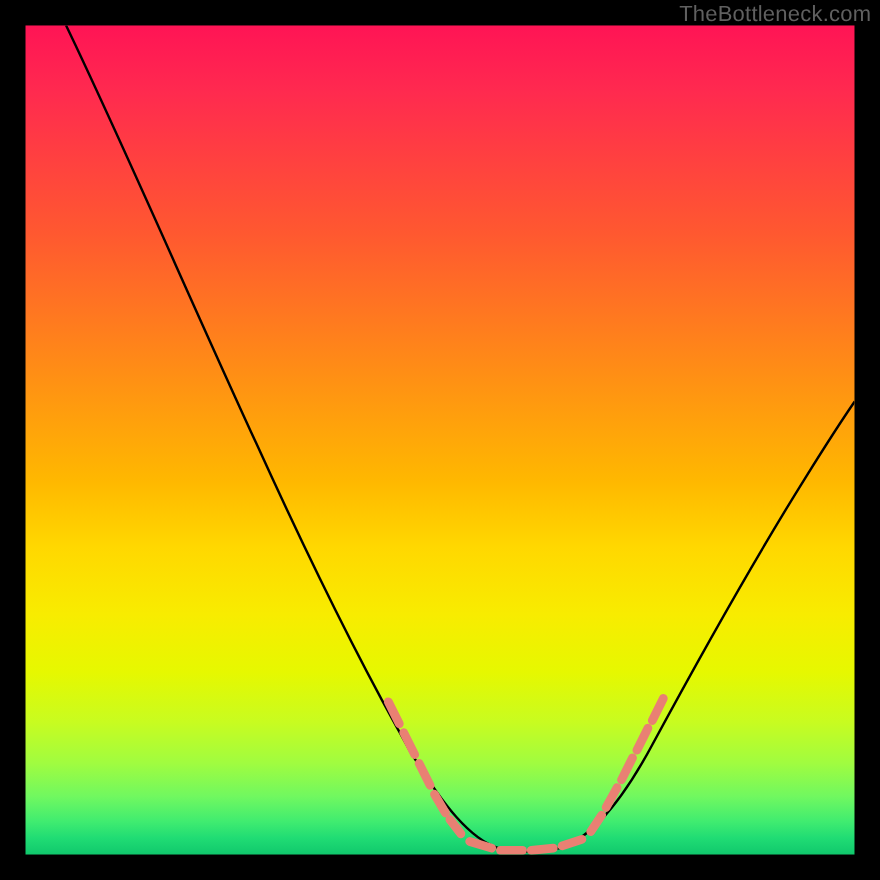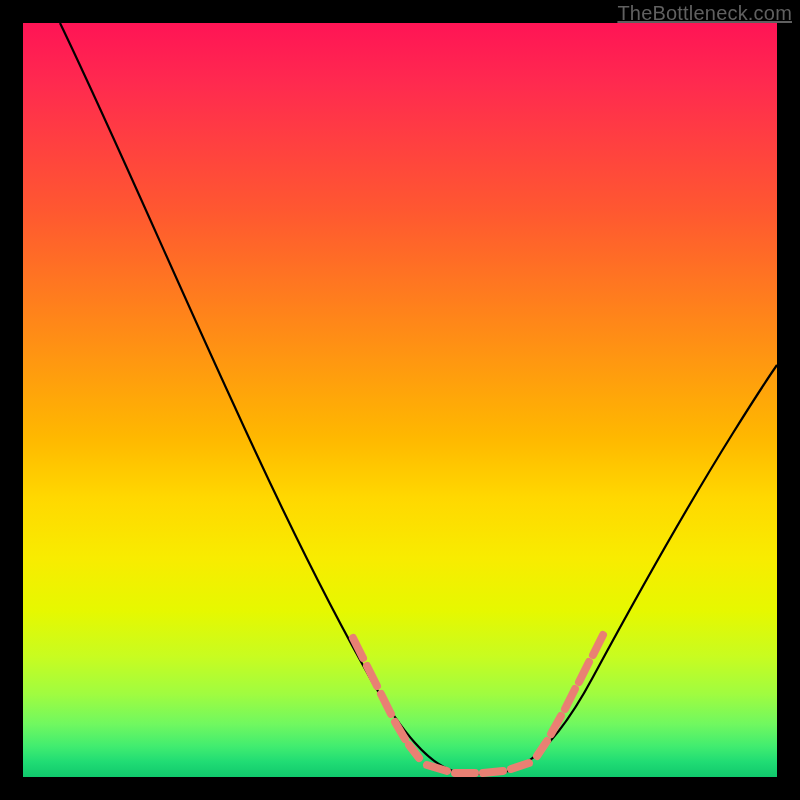--- a/index.html
+++ b/index.html
@@ -53,21 +53,20 @@
     inset: 0;
   }
   .attrib {
     position: absolute;
     top: 2px;
     right: 8px;
     color: #606060;
     font-size: 20px;
     font-weight: 500;
     letter-spacing: 0.2px;
-    text-decoration: underline;
   }
 </style>
 </head>
 <body>
 
 <div class="frame">
   <div class="plot-area">
     <div class="gradient"></div>
 
     <svg class="curve-svg" viewBox="0 0 754 754" preserveAspectRatio="none">

